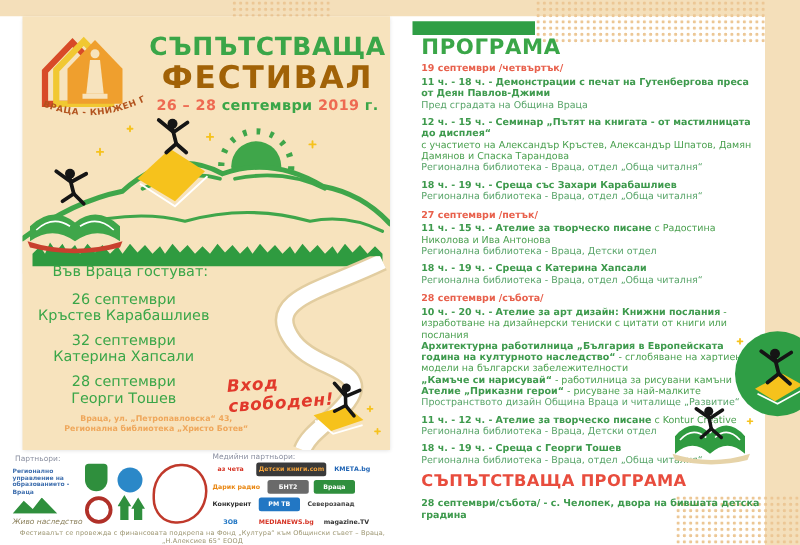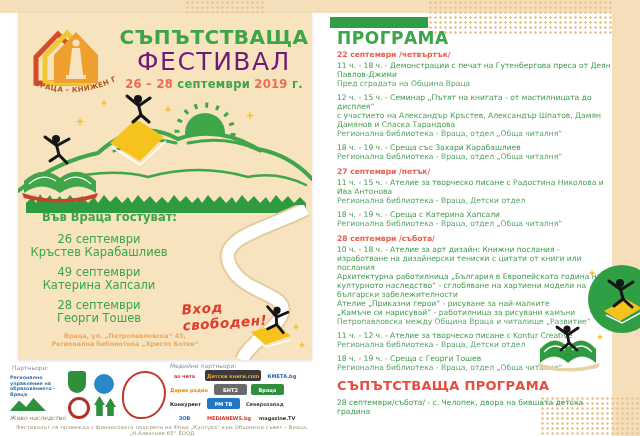--- a/index.html
+++ b/index.html
@@ -11,25 +11,25 @@
   .col-right{left:612px;top:0;width:28px;height:436px;background:#f4dfba}
   .dots{background-image:radial-gradient(circle,#ecc795 1.1px,rgba(0,0,0,0) 1.5px);background-size:5px 5px}
   .dots-a{left:185px;top:0;width:80px;height:38px}
   .dots-b{left:428px;top:0;width:184px;height:36px}
   .dots-c{left:540px;top:396px;width:100px;height:40px}
   
   #poster{left:18px;top:13px;width:294px;height:347px;background:#f7e3bd;box-shadow:0 1px 3px rgba(0,0,0,.12)}
   #logo{left:10px;top:12px;width:92px;height:76px}
   #title{left:100px;top:13px;width:192px;text-align:center}
   .t1{font-size:20px;font-weight:bold;color:#3aa648;letter-spacing:.5px;line-height:22px}
-  .t2{font-size:25px;font-weight:normal;color:#701a75;letter-spacing:1.5px;line-height:27px}
+  .t2{font-size:25px;font-weight:bold;color:#a16207;letter-spacing:1.5px;line-height:27px}
   .tdate{font-size:11.5px;font-weight:bold;margin-top:2px;letter-spacing:.3px}
   .c-red{color:#ee6a52}.c-grn{color:#3aa648}
   #illu{left:0;top:78px;width:294px;height:128px}
-  #guests-heading{left:24px;top:197px;font-size:11.5px;color:#3aa648;font-weight:bold}
+  #guests-heading{left:24px;top:197px;font-size:11.5px;color:#3aa648;font-weight:normal}
   #guest-list{left:0;top:213px;width:162px;text-align:center}
   .guest{margin-top:7px}
   .gdate{font-size:11.5px;color:#3aa648;line-height:13px}
   .gname{font-size:11.5px;color:#3aa648;line-height:13px}
   #free-entry{left:164px;top:284px;font-size:13.5px;font-weight:bold;font-style:italic;
               color:#e1392b;transform:rotate(-4deg);letter-spacing:.5px}
   #road{left:168px;top:192px;width:126px;height:155px}
   #address{left:12px;top:319px;width:190px;text-align:center;font-size:6.3px;
            color:#efa75b;line-height:8px;font-weight:bold}
   
@@ -51,21 +51,21 @@
   #poster-footer{left:10px;top:424px;width:304px;text-align:center;font-size:5.2px;
                  color:#9b946f;letter-spacing:.15px}
   
   #green-bar{left:330px;top:17px;width:98px;height:11px;background:#2f9e45}
   #program{left:337px;top:28px;width:274px}
   #program-heading{font-size:17px;font-weight:bold;color:#3aa648;letter-spacing:.5px;margin-bottom:2px}
   .day{margin-bottom:6px}
   .day-header{font-size:7.6px;font-weight:bold;color:#e8604c;margin-bottom:2px}
   .event{margin-bottom:5px}
   .pline{font-size:7.6px;line-height:9px;color:#4aa04f}
-  .seg-b{font-weight:normal;color:#3e9a4d}
+  .seg-b{font-weight:bold;color:#3e9a4d}
   .seg-r{color:#4aa04f}
   .seg-i{color:#57a468}
   #side-heading{font-size:13px;font-weight:bold;color:#e84c3d;letter-spacing:.3px;margin:2px 0 5px}
   #side-events .pline{margin-bottom:3.5px}
   #circle-kid{left:584px;top:261px;width:74px;height:76px}
   #book-kid{left:534px;top:323px;width:70px;height:50px}
 </style>
 </head>
 <body>
 
@@ -147,21 +147,21 @@
     </g>
   </svg>
 
   <div class="abs" id="guests-heading">Във Враца гостуват:</div>
   <div class="abs" id="guest-list">
       <div class="guest">
         <div class="gdate">26 септември</div>
         <div class="gname">Кръстев Карабашлиев</div>
       </div>
       <div class="guest">
-        <div class="gdate">49 септември</div>
+        <div class="gdate">32 септември</div>
         <div class="gname">Катерина Хапсали</div>
       </div>
       <div class="guest">
         <div class="gdate">28 септември</div>
         <div class="gname">Георги Тошев</div>
       </div>
     </div>
 
   <div class="abs" id="free-entry">Вход свободен!</div>
 
@@ -218,21 +218,21 @@
     <div class="mlogo" style="color: rgb(214, 52, 37);">MEDIANEWS.bg</div>
     <div class="mlogo" style="color: rgb(51, 51, 51);">magazine.TV</div>
   </div>
 <div class="abs" id="poster-footer">Фестивалът се провежда с финансовата подкрепа на Фонд „Култура“ към Общински съвет – Враца, „Н.Алексиев 65“ ЕООД</div>
 
 <div class="abs" id="green-bar"></div>
 <div class="abs" id="program">
   <div id="program-heading">ПРОГРАМА</div>
   <div id="program-days">
       <div class="day">
-        <div class="day-header">22 септември /четвъртък/</div>
+        <div class="day-header">19 септември /четвъртък/</div>
         <div class="event">
           <div class="pline"><span class="seg-b">11 ч. - 18 ч. - Демонстрации с печат на Гутенбергова преса от Деян Павлов-Джими</span></div>
           <div class="pline"><span class="seg-i">Пред сградата на Община Враца</span></div>
         </div>
         <div class="event">
           <div class="pline"><span class="seg-b">12 ч. - 15 ч. - Семинар „Пътят на книгата - от мастилницата до дисплея“</span></div>
           <div class="pline"><span class="seg-r">с участието на Александър Кръстев, Александър Шпатов, Дамян Дамянов и Спаска Тарандова</span></div>
           <div class="pline"><span class="seg-i">Регионална библиотека - Враца, отдел „Обща читалня“</span></div>
         </div>
         <div class="event">
@@ -247,25 +247,25 @@
           <div class="pline"><span class="seg-i">Регионална библиотека - Враца, Детски отдел</span></div>
         </div>
         <div class="event">
           <div class="pline"><span class="seg-b">18 ч. - 19 ч. - Среща с Катерина Хапсали</span></div>
           <div class="pline"><span class="seg-i">Регионална библиотека - Враца, отдел „Обща читалня“</span></div>
         </div>
       </div>
       <div class="day">
         <div class="day-header">28 септември /събота/</div>
         <div class="event">
-          <div class="pline"><span class="seg-b">10 ч. - 18 ч.  - Ателие за арт дизайн: Книжни послания</span><span class="seg-r"> - изработване на дизайнерски тениски с цитати от книги или послания</span></div>
+          <div class="pline"><span class="seg-b">10 ч. - 20 ч.  - Ателие за арт дизайн: Книжни послания</span><span class="seg-r"> - изработване на дизайнерски тениски с цитати от книги или послания</span></div>
           <div class="pline"><span class="seg-b">Архитектурна работилница „България в Европейската година на културното наследство“</span><span class="seg-r"> - сглобяване на хартиени модели на български забележителности</span></div>
+          <div class="pline"><span class="seg-b">„Камъче си нарисувай“</span><span class="seg-r"> - работилница за рисувани камъни</span></div>
           <div class="pline"><span class="seg-b">Ателие „Приказни герои“</span><span class="seg-r"> - рисуване за най-малките</span></div>
-          <div class="pline"><span class="seg-b">„Камъче си нарисувай“</span><span class="seg-r"> - работилница за рисувани камъни</span></div>
-          <div class="pline"><span class="seg-i">Петропавловска между Община Враца и читалище „Развитие“</span></div>
+          <div class="pline"><span class="seg-i">Пространството дизайн Община Враца и читалище „Развитие“</span></div>
         </div>
         <div class="event">
           <div class="pline"><span class="seg-b">11 ч. - 12 ч. - Ателие за творческо писане</span><span class="seg-r"> с Kontur Creative</span></div>
           <div class="pline"><span class="seg-i">Регионална библиотека - Враца, Детски отдел</span></div>
         </div>
         <div class="event">
           <div class="pline"><span class="seg-b">18 ч. - 19 ч. - Среща с Георги Тошев</span></div>
           <div class="pline"><span class="seg-i">Регионална библиотека - Враца, отдел „Обща читалня“</span></div>
         </div>
       </div>

